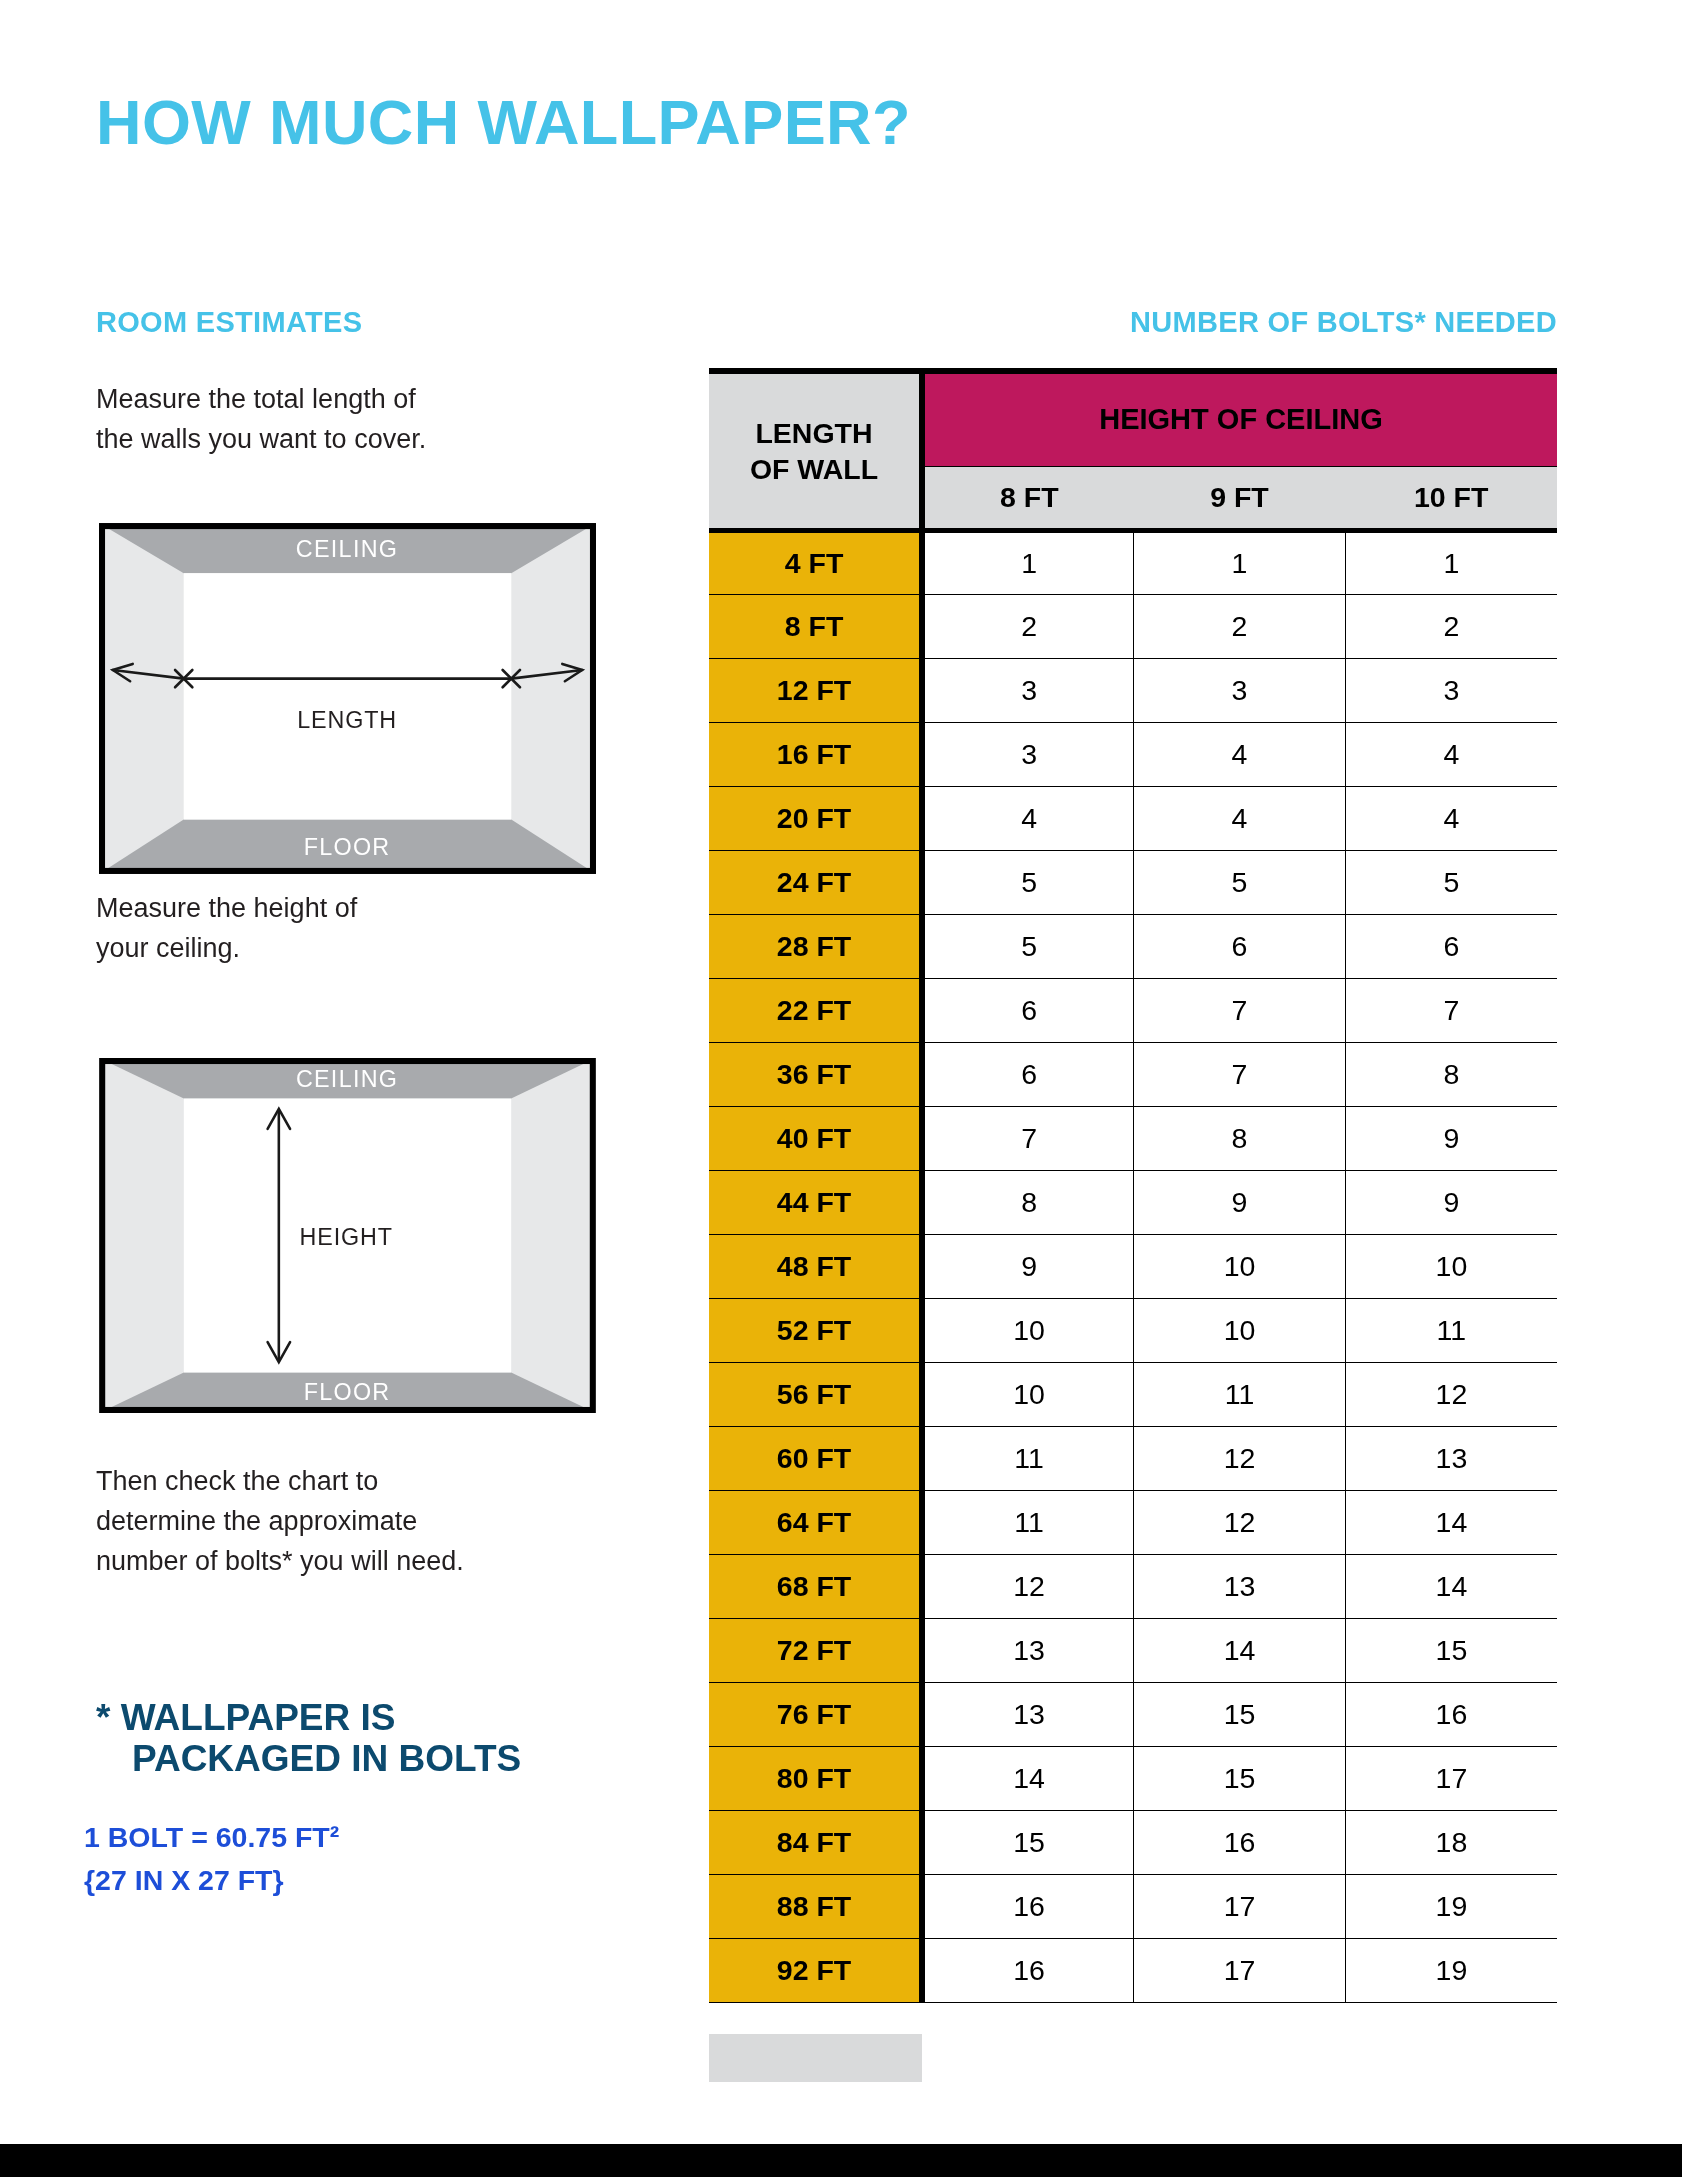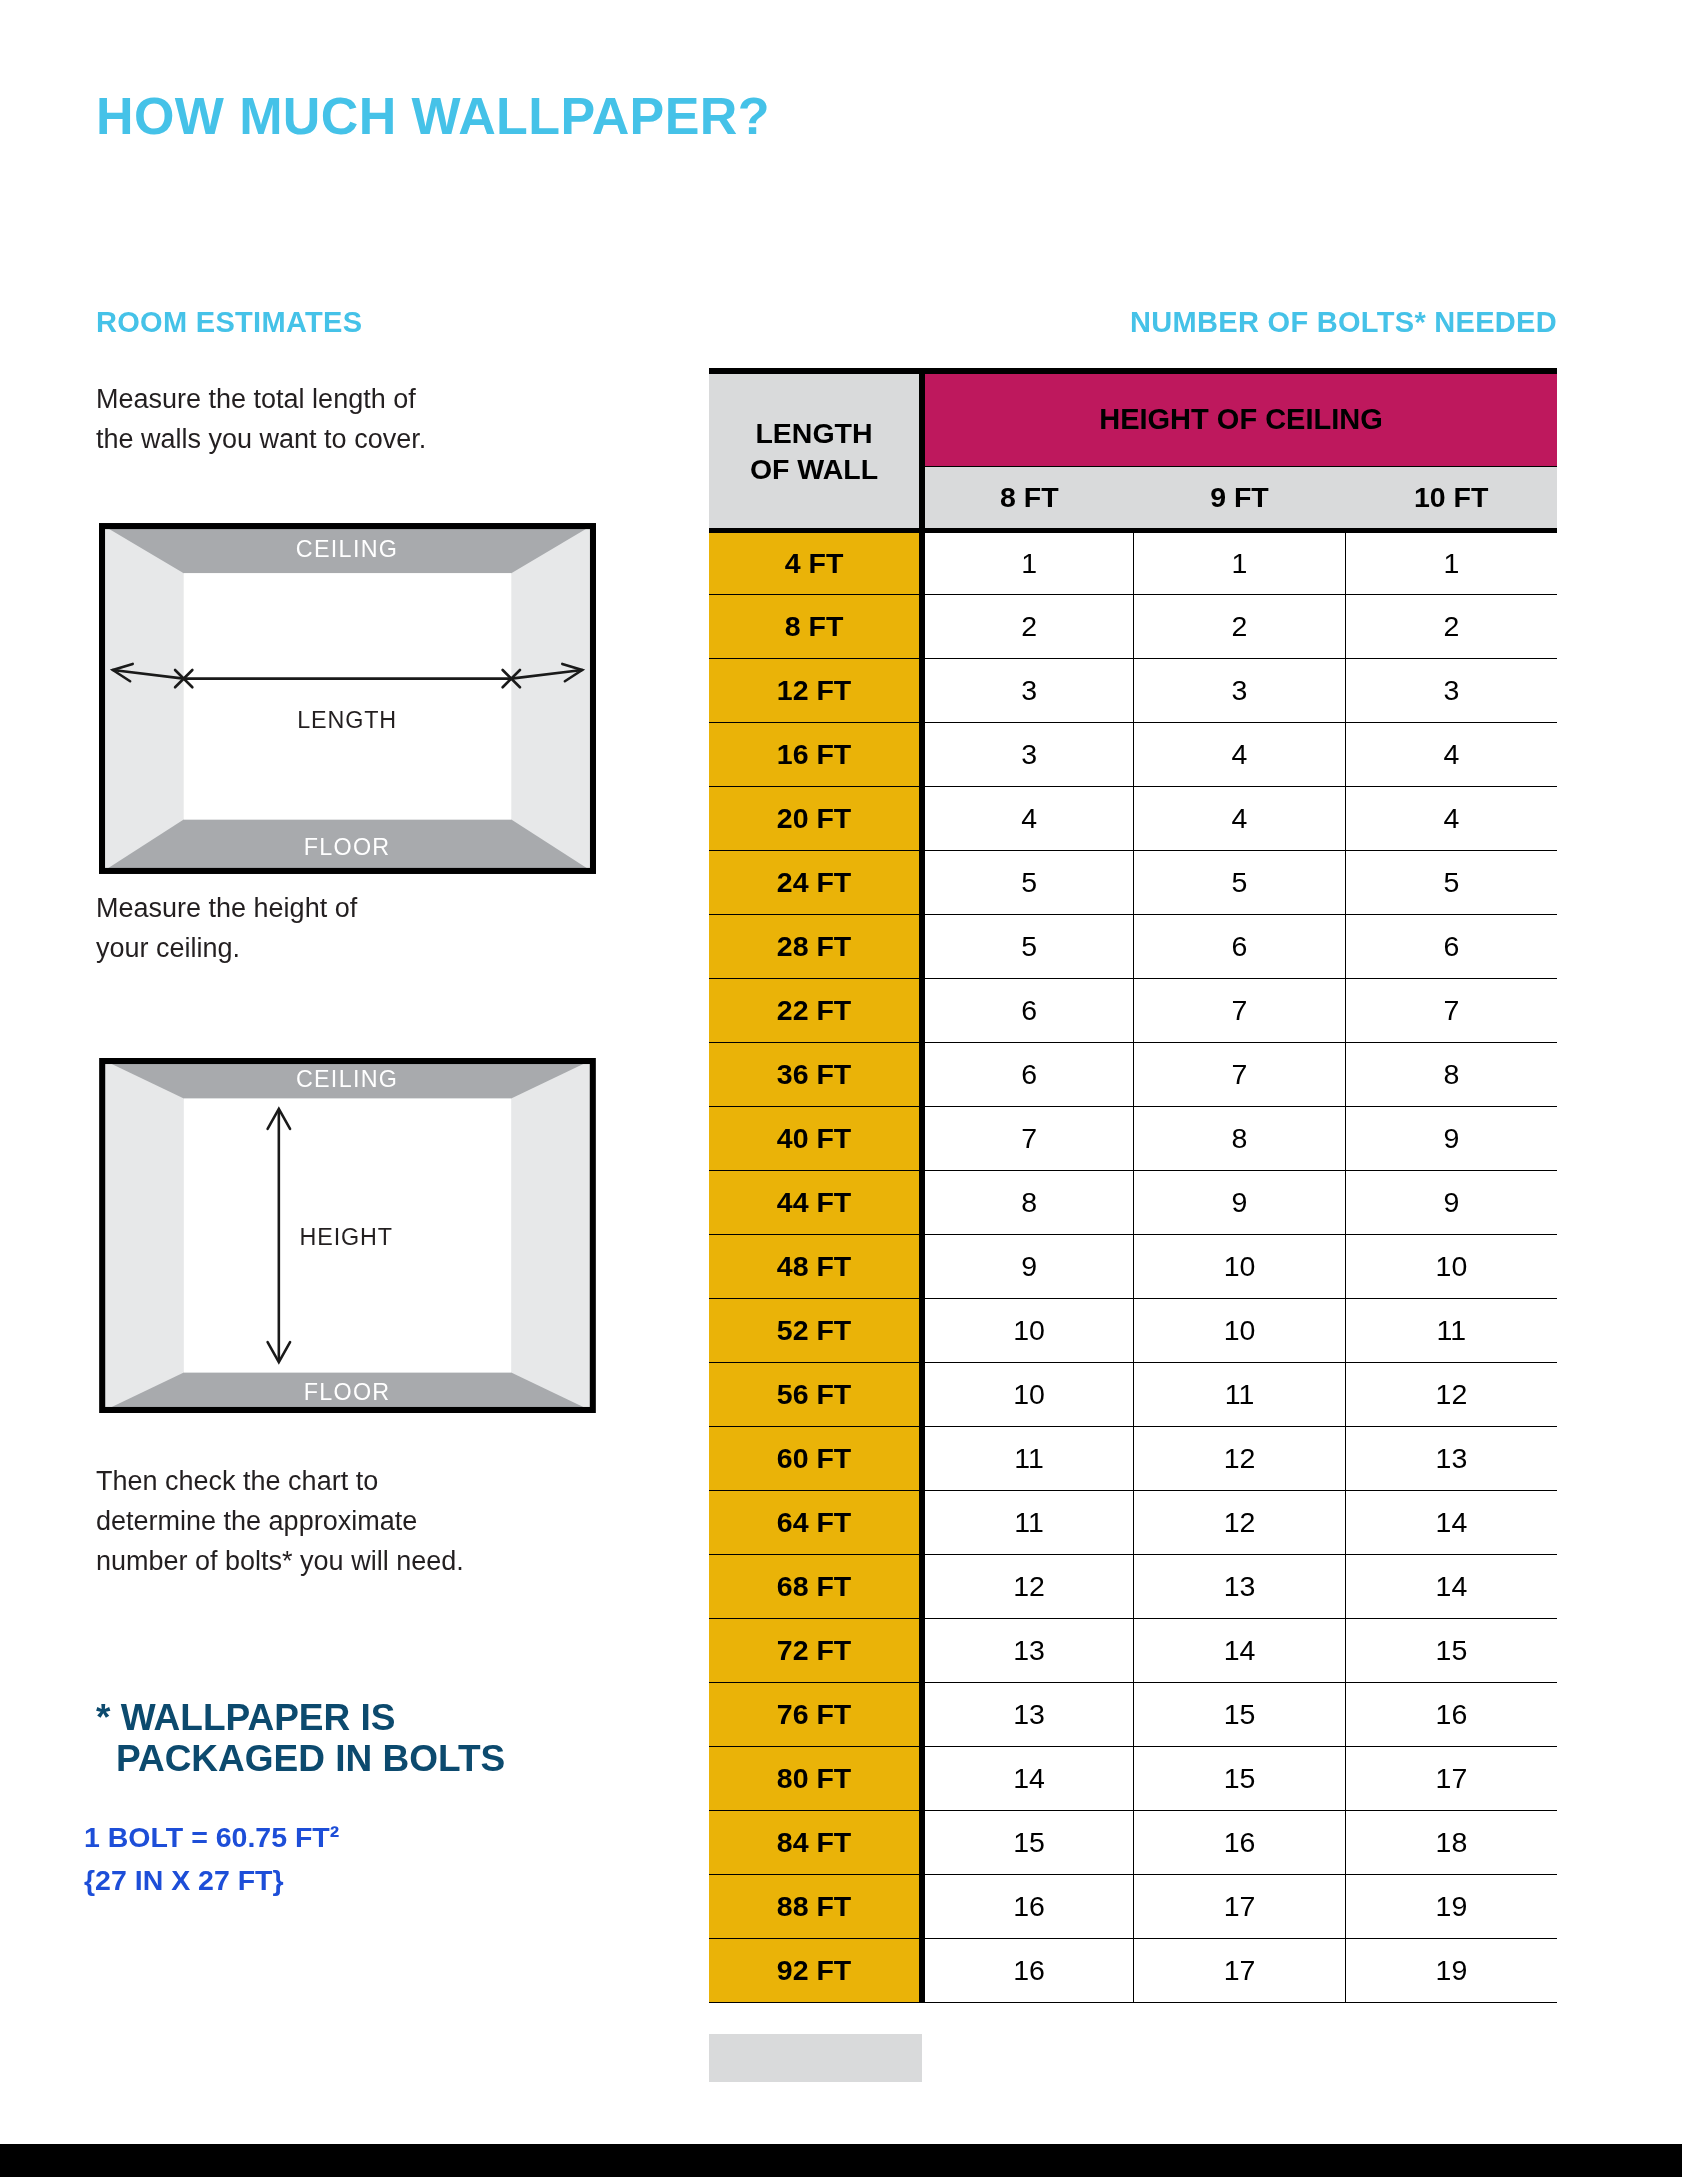--- a/index.html
+++ b/index.html
@@ -10,21 +10,21 @@
     height: 2177px;
     background: #ffffff;
     font-family: "Liberation Sans", "DejaVu Sans", sans-serif;
     color: #231F20;
     overflow: hidden;
   }
   .title {
     position: absolute;
     left: 96px;
     top: 86px;
-    font-size: 52px;
+    font-size: 63px;
     font-weight: bold;
     color: #45C2E8;
     letter-spacing: 0.4px;
   }
   .section-heading {
     font-size: 29px;
     font-weight: bold;
     color: #45C2E8;
     letter-spacing: 0.3px;
   }
@@ -58,21 +58,21 @@
   }
   .note {
     position: absolute;
     left: 96px;
     top: 1697px;
     font-size: 37px;
     font-weight: bold;
     line-height: 41px;
     color: #0c4a6e;
   }
-  .note .line2 { margin-left: 20px; }
+  .note .line2 { margin-left: 36px; }
   .bolt-info {
     position: absolute;
     left: 84px;
     top: 1816px;
     font-size: 28.5px;
     font-weight: bold;
     line-height: 43px;
     color: #1d4ed8;
   }
   table.bolt-table {

